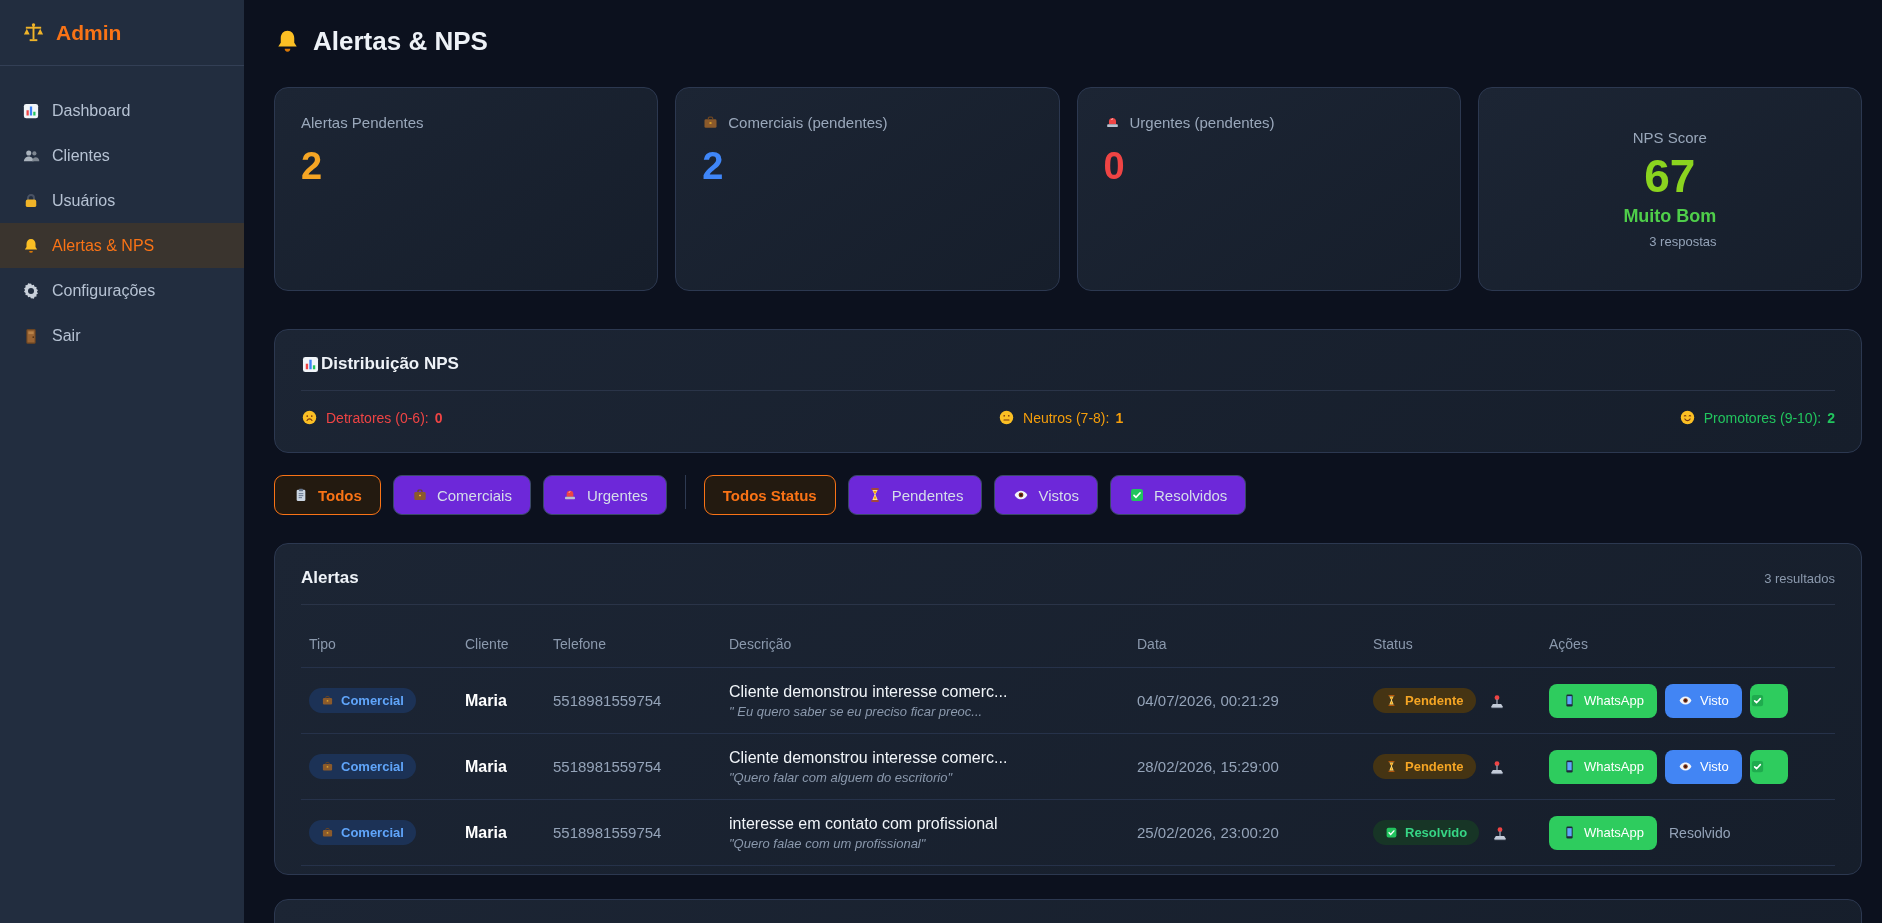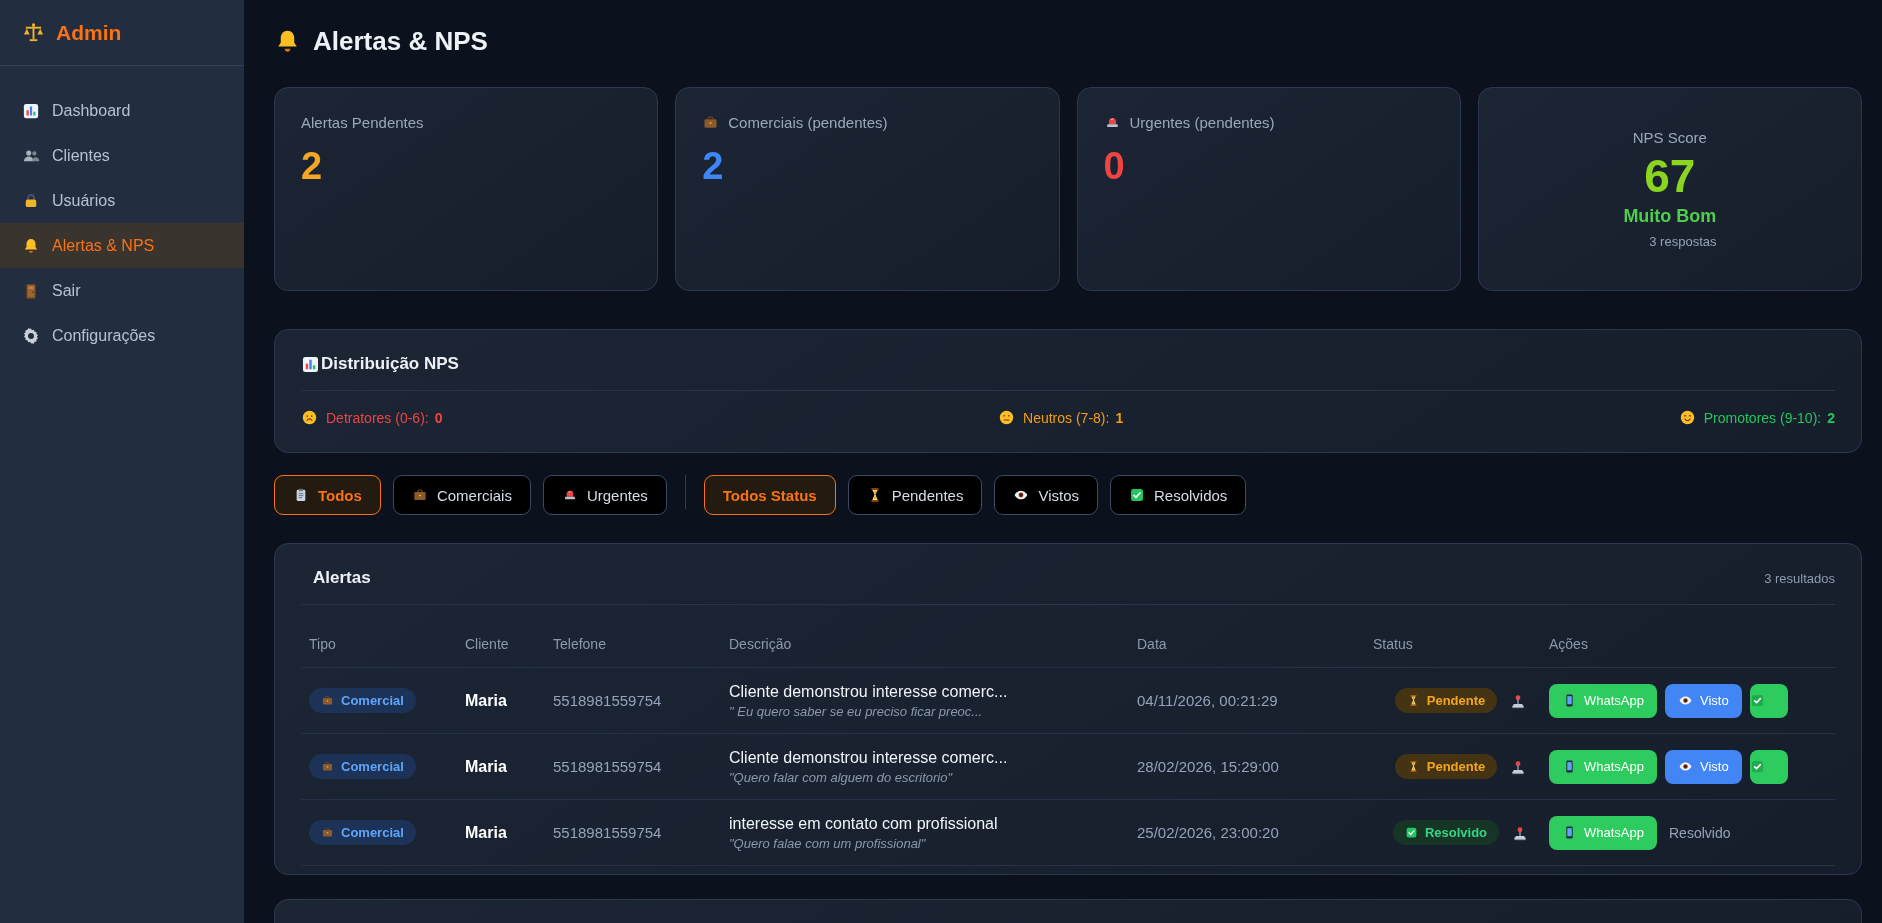--- a/index.html
+++ b/index.html
@@ -47,44 +47,44 @@
   .seg { display:flex; align-items:center; justify-content:center; color:#fff; font-weight:bold; font-size:13px; }
   .seg-det { background:#f5a524; } .seg-pro { background:#2dc35c; }
   .legend { display:flex; justify-content:space-between; align-items:center; margin-top:18px; font-size:14px; }
   .leg { display:flex; align-items:center; gap:8px; }
   .leg b { margin-left:-2px; }
   .leg-det { color:#ef4444; } .leg-neu { color:#f59e0b; } .leg-pro { color:#22c55e; }
 
   
   .filters { display:flex; align-items:flex-start; gap:12px; margin-top:22px; }
   .fbtn { display:inline-flex; align-items:center; gap:9px; height:40px; padding:0 18px;
-          border-radius:9px; background:#000000; border:1.5px solid #3a4a66; color:#d5dde9;
+          border-radius:9px; background:#6d28d9; border:1.5px solid #3a4a66; color:#d5dde9;
           font-size:15px; font-family:inherit; cursor:pointer; }
   .fbtn.active { background:#231a10; border-color:#f97316; color:#f97316; font-weight:bold; }
   .fdivider { width:1px; height:34px; background:#2e3a52; margin:0 6px; }
 
   
   .table-card { margin-top:28px; padding:24px 26px 8px; }
-  .t-head { display:flex; justify-content:space-between; align-items:center;margin-left:12px; }
+  .t-head { display:flex; justify-content:space-between; align-items:center; }
   .t-results { color:#8b99ad; font-size:13px; }
   .t-cols, .t-row { display:grid; grid-template-columns:156px 88px 176px 408px 236px 176px 1fr;
                     align-items:center; padding:0 8px; }
   .t-cols { height:48px; color:#8b99ad; font-size:14px; border-bottom:1px solid #26324a; }
   .t-row { height:66px; border-bottom:1px solid #26324a; }
   .pill { display:inline-flex; align-items:center; gap:7px; padding:5px 12px; border-radius:999px;
           font-size:13px; font-weight:bold; white-space:nowrap; }
   .pill-comercial { background:#1c3256; color:#60a5fa; }
   .pill-pendente { background:#453413; color:#f5a524; }
   .pill-resolvido { background:#173526; color:#36d585; }
   .cliente { color:#fff; font-weight:bold; font-size:16px; }
   .telefone { color:#94a3b8; font-size:15px; }
   .desc-main { color:#f1f5f9; font-size:16px; }
   .desc-quote { color:#8b99ad; font-size:13px; font-style:italic; margin-top:3px; }
   .data-cell { color:#94a3b8; font-size:15px; }
-  .status-cell { display:flex; align-items:center; gap:12px;justify-content:center; }
+  .status-cell { display:flex; align-items:center; gap:12px; }
   .actions { display:flex; align-items:center; gap:8px; }
   .abtn { display:inline-flex; align-items:center; justify-content:flex-start; gap:7px; height:34px;
           padding:0 13px; border:none; border-radius:8px; color:#fff; font-weight:normal;
           font-size:13px; font-family:inherit; cursor:pointer; }
   .abtn-wa { background:#2ecc5e; }
   .abtn-visto { background:#4285f4; }
   .abtn-check { background:#2ecc5e; width:38px; padding:0; }
   .resolved-text { color:#94a3b8; font-size:14px; margin-left:4px; }
 
   .next-card { margin-top:24px; padding:26px; height:110px; }
@@ -156,35 +156,35 @@
           <svg viewBox="0 0 24 24">
               <path fill="#fbbf24" d="M12 2.5c3.6 0 6 2.8 6 6.5v4.2l2.2 3.3H3.8L6 13.2V9c0-3.7 2.4-6.5 6-6.5z"></path>
               <path fill="#d97706" d="M9.5 18.5h5a2.5 2.5 0 0 1-5 0z"></path>
             </svg>
         </span>
         <span>Alertas &amp; NPS</span>
       </div>
       <div class="nav-item">
         <span class="ic">
           <svg viewBox="0 0 24 24">
+              <path fill="#c9d0da" d="M12 2l1.2 2.4 2.6-.6 1 2.4 2.6.4-.2 2.6 2.1 1.6-1.4 2.2 1.4 2.2-2.1 1.6.2 2.6-2.6.4-1 2.4-2.6-.6L12 22l-1.2-2.4-2.6.6-1-2.4-2.6-.4.2-2.6L2.7 13l1.4-2.2L2.7 8.6l2.1-1.6-.2-2.6 2.6-.4 1-2.4 2.6.6z"></path>
+              <circle cx="12" cy="12" r="4" fill="#222d3f"></circle>
+            </svg>
+        </span>
+        <span>Configurações</span>
+      </div>
+      <div class="nav-item">
+        <span class="ic">
+          <svg viewBox="0 0 24 24">
               <rect x="6.5" y="3.5" width="11" height="18" rx="1" fill="#9a6433" stroke="#6b4421" stroke-width="1.4"></rect>
               <rect x="8.5" y="6" width="7" height="3.5" fill="#b98349"></rect>
               <circle cx="15" cy="13.5" r="1.1" fill="#4a2d13"></circle>
             </svg>
         </span>
         <span>Sair</span>
-      </div>
-      <div class="nav-item">
-        <span class="ic">
-          <svg viewBox="0 0 24 24">
-              <path fill="#c9d0da" d="M12 2l1.2 2.4 2.6-.6 1 2.4 2.6.4-.2 2.6 2.1 1.6-1.4 2.2 1.4 2.2-2.1 1.6.2 2.6-2.6.4-1 2.4-2.6-.6L12 22l-1.2-2.4-2.6.6-1-2.4-2.6-.4.2-2.6L2.7 13l1.4-2.2L2.7 8.6l2.1-1.6-.2-2.6 2.6-.4 1-2.4 2.6.6z"></path>
-              <circle cx="12" cy="12" r="4" fill="#222d3f"></circle>
-            </svg>
-        </span>
-        <span>Configurações</span>
       </div>
     </nav>
   </aside>
 
   <main class="main">
 
     <div class="page-title">
       <span class="ic">
         <svg viewBox="0 0 24 24">
             <path fill="#fbbf24" d="M12 2.5c3.6 0 6 2.8 6 6.5v4.2l2.2 3.3H3.8L6 13.2V9c0-3.7 2.4-6.5 6-6.5z"></path>
@@ -382,21 +382,21 @@
             </span>
             <span>Comercial</span>
           </span>
         </div>
         <div class="cliente">Maria</div>
         <div class="telefone">5518981559754</div>
         <div>
           <div class="desc-main">Cliente demonstrou interesse comerc...</div>
           <div class="desc-quote">" Eu quero saber se eu preciso ficar preoc...</div>
         </div>
-        <div class="data-cell">04/11/2026, 00:21:29</div>
+        <div class="data-cell">04/07/2026, 00:21:29</div>
         <div class="status-cell">
           <span class="pill pill-pendente">
             <span class="ic">
               <svg viewBox="0 0 24 24">
                   <path d="M6.5 3h11M6.5 21h11" stroke="#b45309" stroke-width="2.6"></path>
                   <path d="M8 4.5h8l-3.2 6.2a1 1 0 0 0 0 .9L16 19.5H8l3.2-7.9a1 1 0 0 0 0-.9z" fill="#fde68a"></path>
                   <path d="M9.8 17.8h4.4L12 12.8z" fill="#f59e0b"></path>
                   <path d="M9.3 6h5.4L12 10.4z" fill="#f59e0b"></path>
                 </svg>
             </span>

